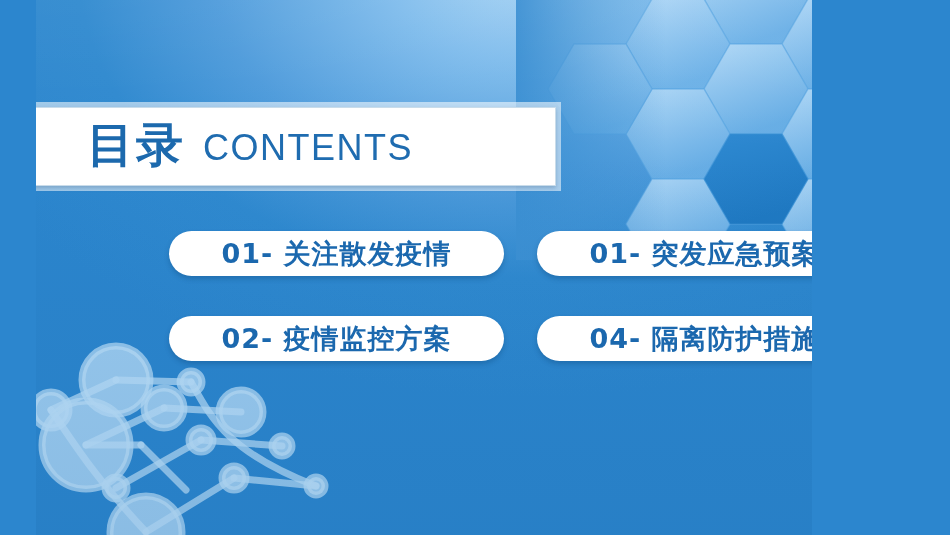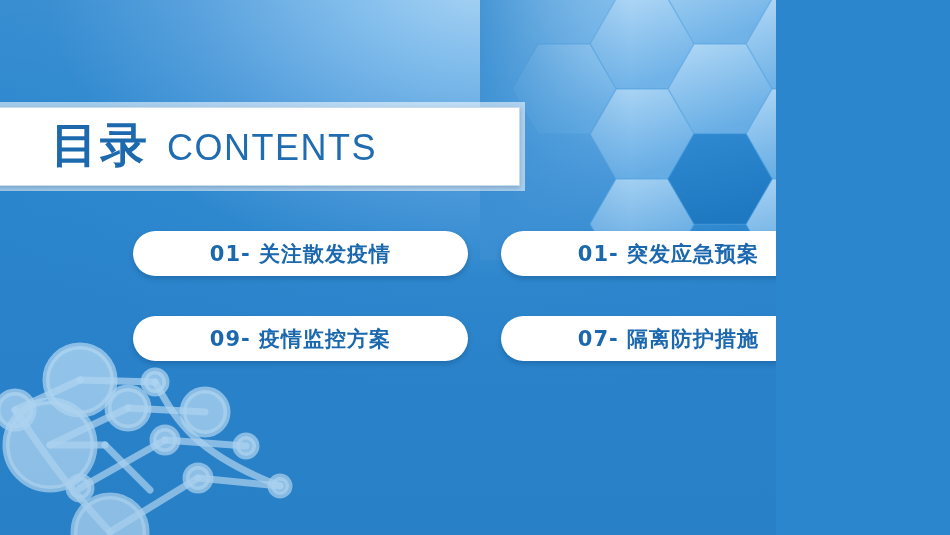--- a/index.html
+++ b/index.html
@@ -7,20 +7,21 @@
   body {
     font-family:"Liberation Sans", sans-serif;
     background:#2C86CE;
     position:relative;
   }
   #slide {
     position:absolute; inset:0;
     width:776px; height:535px;
     overflow:hidden;
     background:#0c4a6e;
+    margin-left:36px;
   }
   
   .bg-base {
     position:absolute; inset:0;
     background:
       radial-gradient(ellipse 620px 430px at 63% -6%, #A9D4F4 0%, #7FBCEC 22%, #4E9BDB 50%, #2F89CF 72%, #2B85CD 100%),
       linear-gradient(160deg,#3C90D3 0%, #2B85CD 45%, #2178BF 100%);
   }
   .bg-vig {
     position:absolute; inset:0;
@@ -71,21 +72,21 @@
     background:#FFFFFF;
     box-shadow:0 3px 5px rgba(9,62,112,0.30);
     display:flex; align-items:center; justify-content:center;
     cursor:pointer;
   }
   .pill[data-col="0"] { left:0; }
   .pill[data-col="1"] { left:368px; }
   .pill[data-row="0"] { top:0; }
   .pill[data-row="1"] { top:85px; }
   .pill-label {
-    font-size:21px;
+    font-size:27px;
     font-weight:bold;
     color:#1B68AE;
     letter-spacing:1px;
     font-family:"DejaVu Sans", sans-serif;
     white-space:nowrap;
   }
 </style>
 </head>
 <body>
 
@@ -225,23 +226,23 @@
   <div class="title-plate">
     <span class="title-cn">目录</span>
     <span class="title-en">CONTENTS</span>
   </div>
 
   <div class="btn-grid">
     <div class="pill" data-row="0" data-col="0">
       <span class="pill-label">01- 关注散发疫情</span>
     </div>
     <div class="pill" data-row="1" data-col="0">
-      <span class="pill-label">09- 疫情监控方案</span>
+      <span class="pill-label">02- 疫情监控方案</span>
     </div>
     <div class="pill" data-row="0" data-col="1">
       <span class="pill-label">01- 突发应急预案</span>
     </div>
     <div class="pill" data-row="1" data-col="1">
-      <span class="pill-label">07- 隔离防护措施</span>
+      <span class="pill-label">04- 隔离防护措施</span>
     </div>
   </div>
 
 </div>
 
 </body></html>

